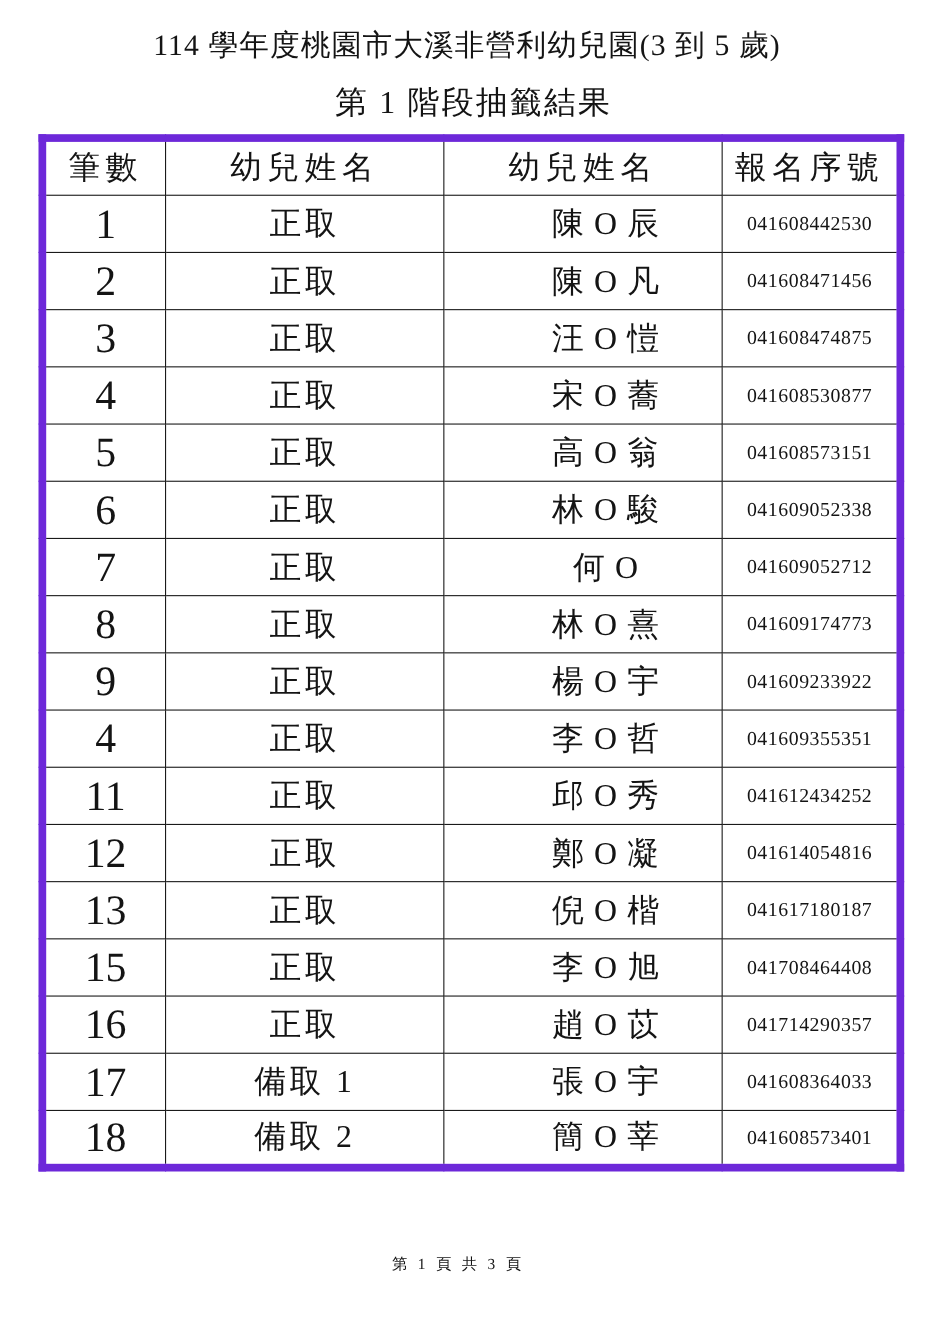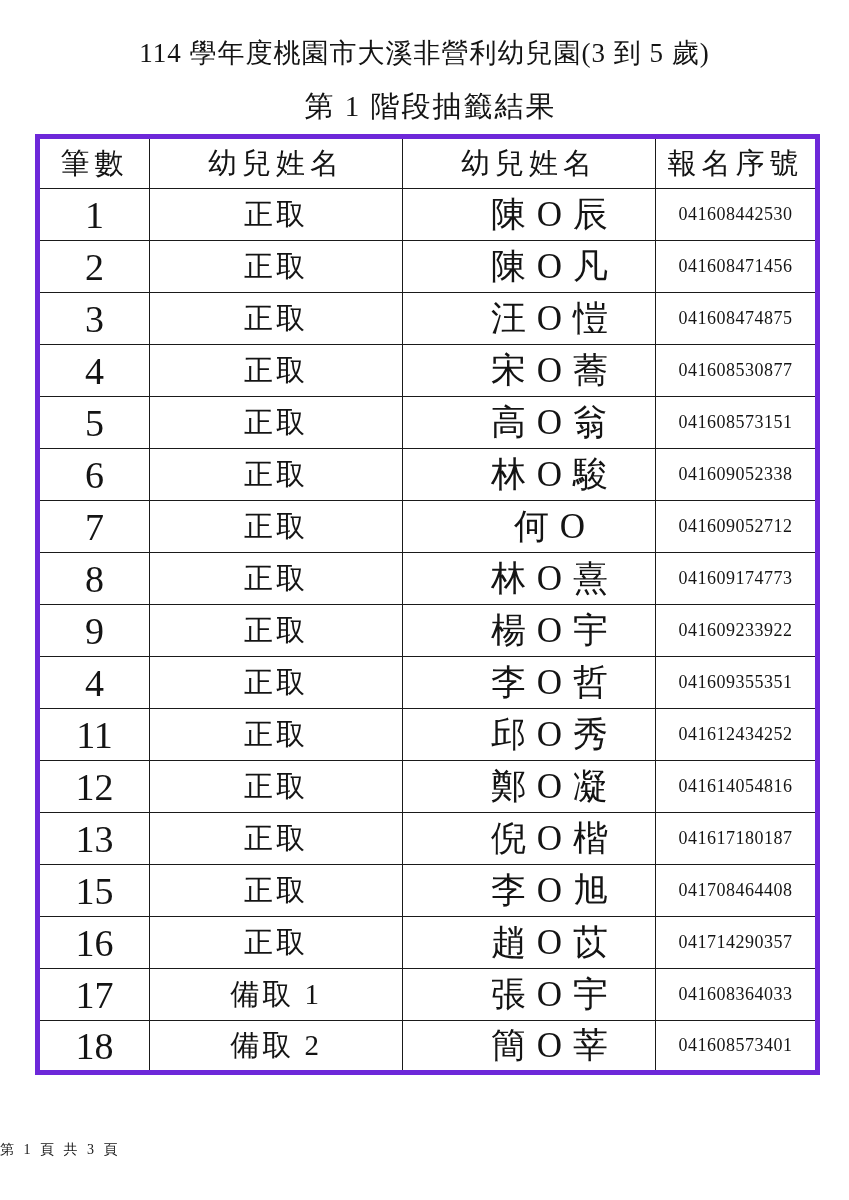--- a/index.html
+++ b/index.html
@@ -12,42 +12,42 @@
     font-family: "Liberation Serif", "DejaVu Serif", serif;
   }
   .page {
     position: relative;
     width: 849px;
     height: 1200px;
     background: #ffffff;
     overflow: hidden;
   }
   .doc-title {
-    margin: 12px;
+    margin: 0;
     padding-top: 26px;
     text-align: center;
     font-size: 27px;
     font-weight: 400;
     line-height: 1.15;
     letter-spacing: 1px;
   }
   .doc-subtitle {
     margin: 21px 0 0 12px;
     text-align: center;
     font-size: 29px;
     font-weight: 400;
     line-height: 1.15;
     letter-spacing: 2px;
   }
   table.results {
     border-collapse: collapse;
     table-layout: fixed;
     width: 780px;
     margin: 11px 0 0 35px;
-    border: 5px solid #6d28d9;
+    border: 7px solid #6d28d9;
   }
   .results th, .results td {
     border: 1.5px solid #1a1a1a;
     text-align: center;
     vertical-align: middle;
     padding: 0;
     height: 52px;
     overflow: hidden;
     white-space: nowrap;
   }
@@ -55,27 +55,28 @@
     font-weight: 400;
     font-size: 29px;
     letter-spacing: 5px;
   }
   .col-no     { width: 112px; }
   .col-result { width: 253px; }
   .col-name   { width: 253px; }
   .col-serial { width: 162px; }
   td.cell-no     { font-size: 38px; line-height: 1; }
   td.cell-result { font-size: 29px; letter-spacing: 3px; margin-top: 12px; }
-  td.cell-name   { font-size: 35px; letter-spacing: 1px; padding-left: 42px; }
+  td.cell-name   { font-size: 29px; letter-spacing: 1px; padding-left: 42px; }
   td.cell-serial { font-size: 18px; letter-spacing: 0.5px; font-family: Liberation Serif, serif; }
   .page-footer {
     position: absolute;
     left: 0;
     right: 16px;
     top: 1141px;
+    text-align: center;
     font-size: 14px;
     letter-spacing: 3px;
   }
 </style>
 </head>
 <body>
 
 <div class="page">
 
   <h1 class="doc-title">114 學年度桃園市大溪非營利幼兒園(3 到 5 歲)</h1>

